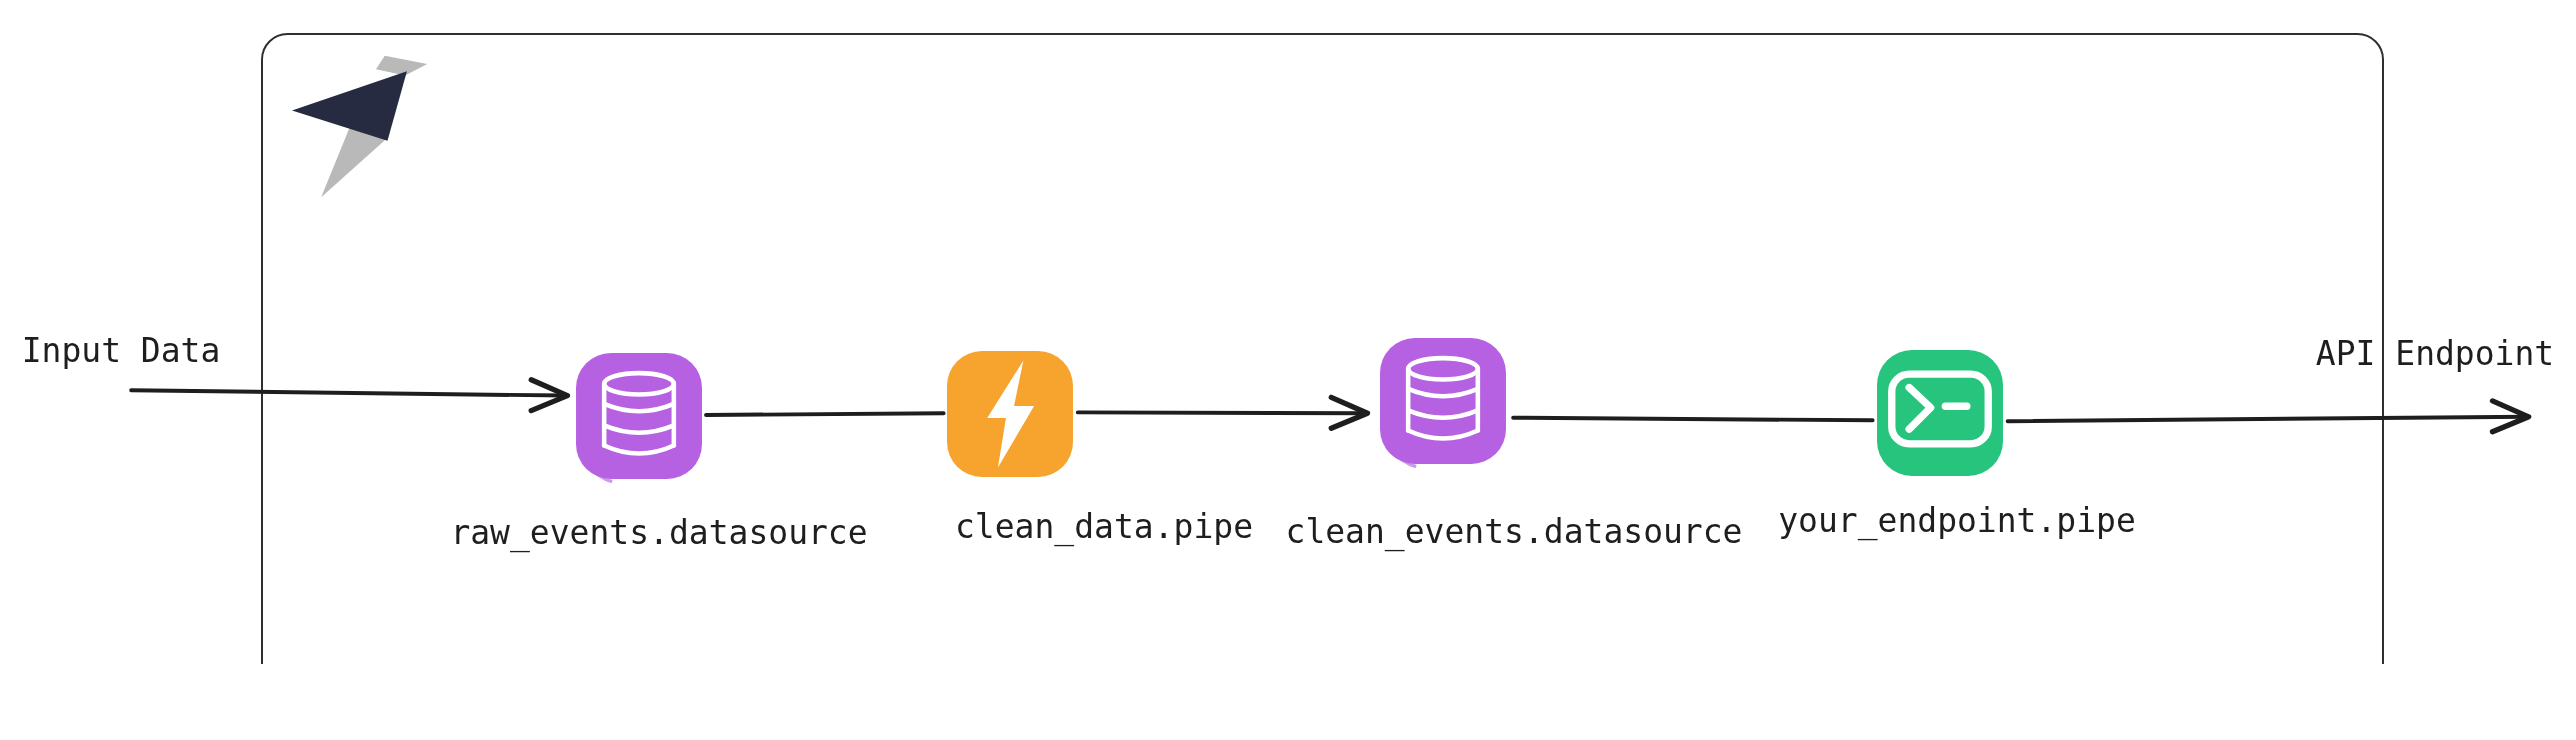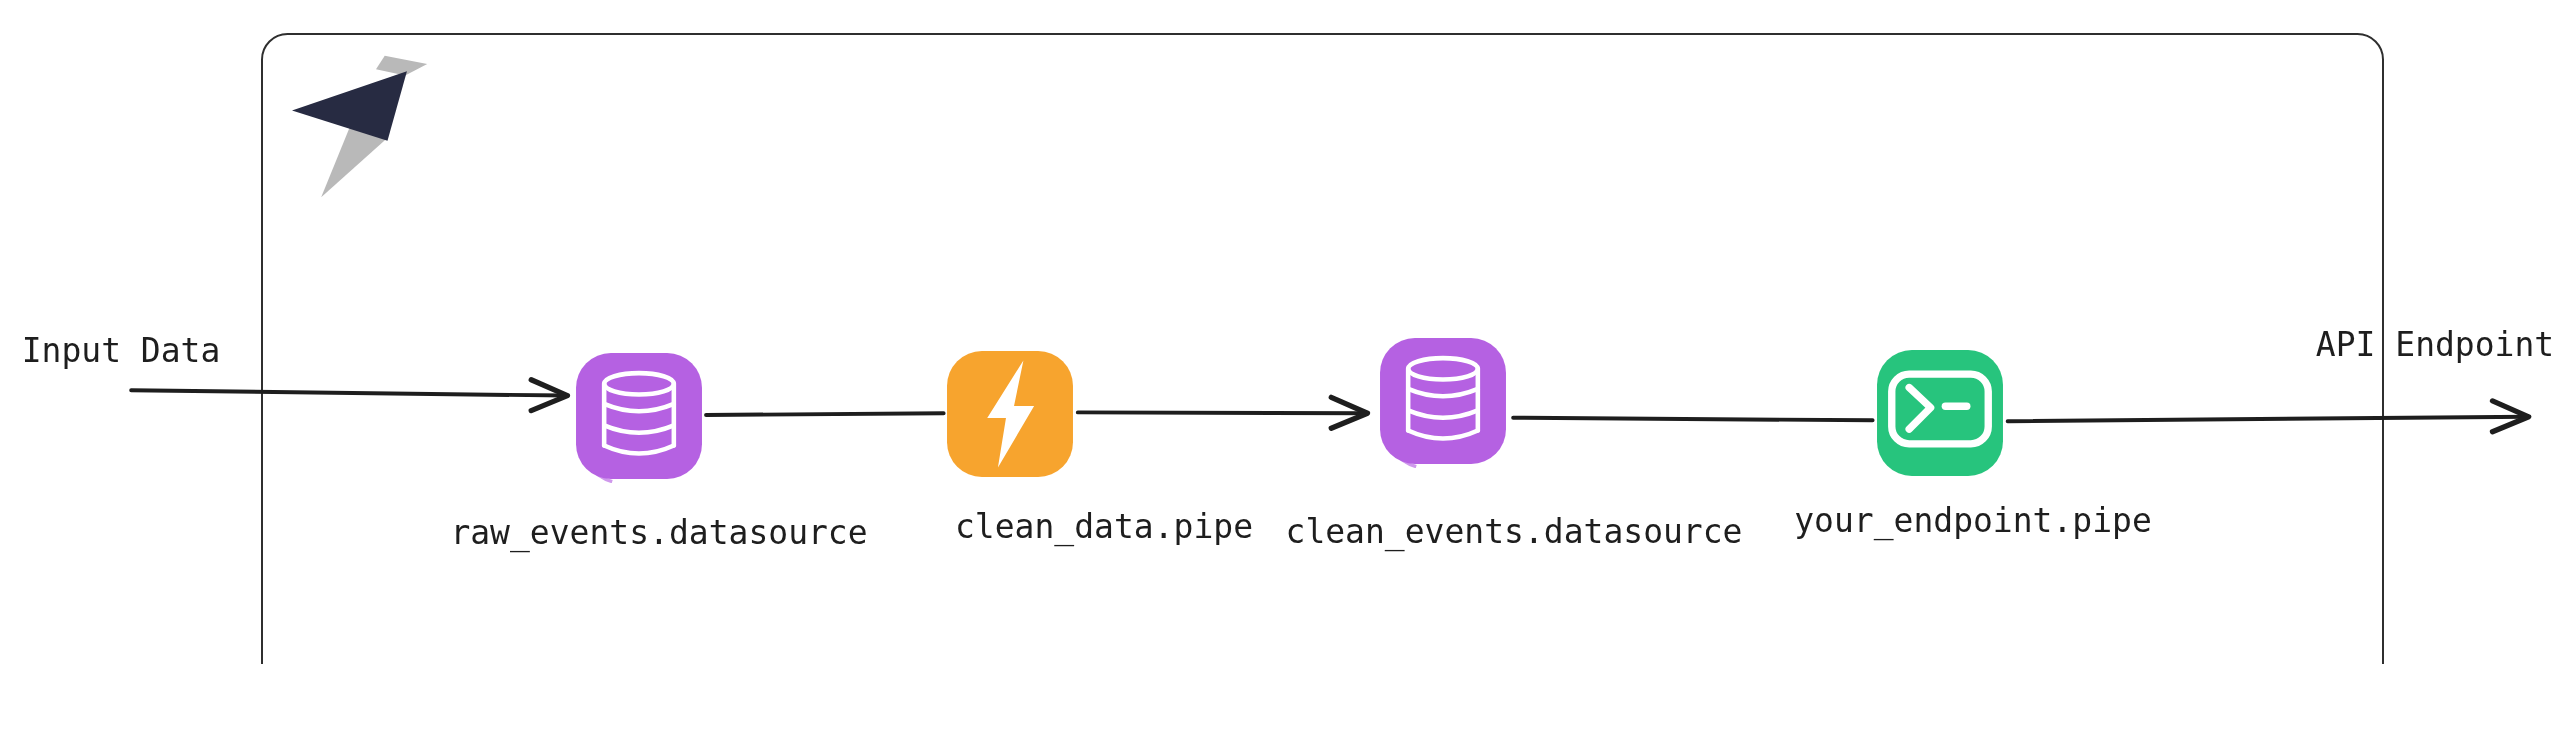--- a/index.html
+++ b/index.html
@@ -51,22 +51,22 @@
     line-height: 33px;
     white-space: nowrap;
     color: #1e1e1e;
     z-index: 5;
     transform: translateX(-50%);
   }
   .lbl-input        { left: 121px;  top: 334px; }
   .lbl-raw          { left: 632px;  top: 516px; margin-left: 27px; }
   .lbl-clean-data   { left: 1104px; top: 510px; }
   .lbl-clean-events { left: 1514px; top: 515px; text-align: center; }
-  .lbl-endpoint     { left: 1957px; top: 504px; margin-left: 16px; }
-  .lbl-api          { left: 2435px; top: 328px; }
+  .lbl-endpoint     { left: 1957px; top: 504px; }
+  .lbl-api          { left: 2435px; top: 337px; }
 </style>
 </head>
 <body>
 
 <div class="canvas">
 
   <div class="frame"></div>
 
   <svg class="logo" viewBox="0 0 100 100" preserveAspectRatio="none">
     <polygon points="67.7,0.6 98.7,6.3 82.6,14.4 61.3,10.0" fill="#b9b9b9"></polygon>

